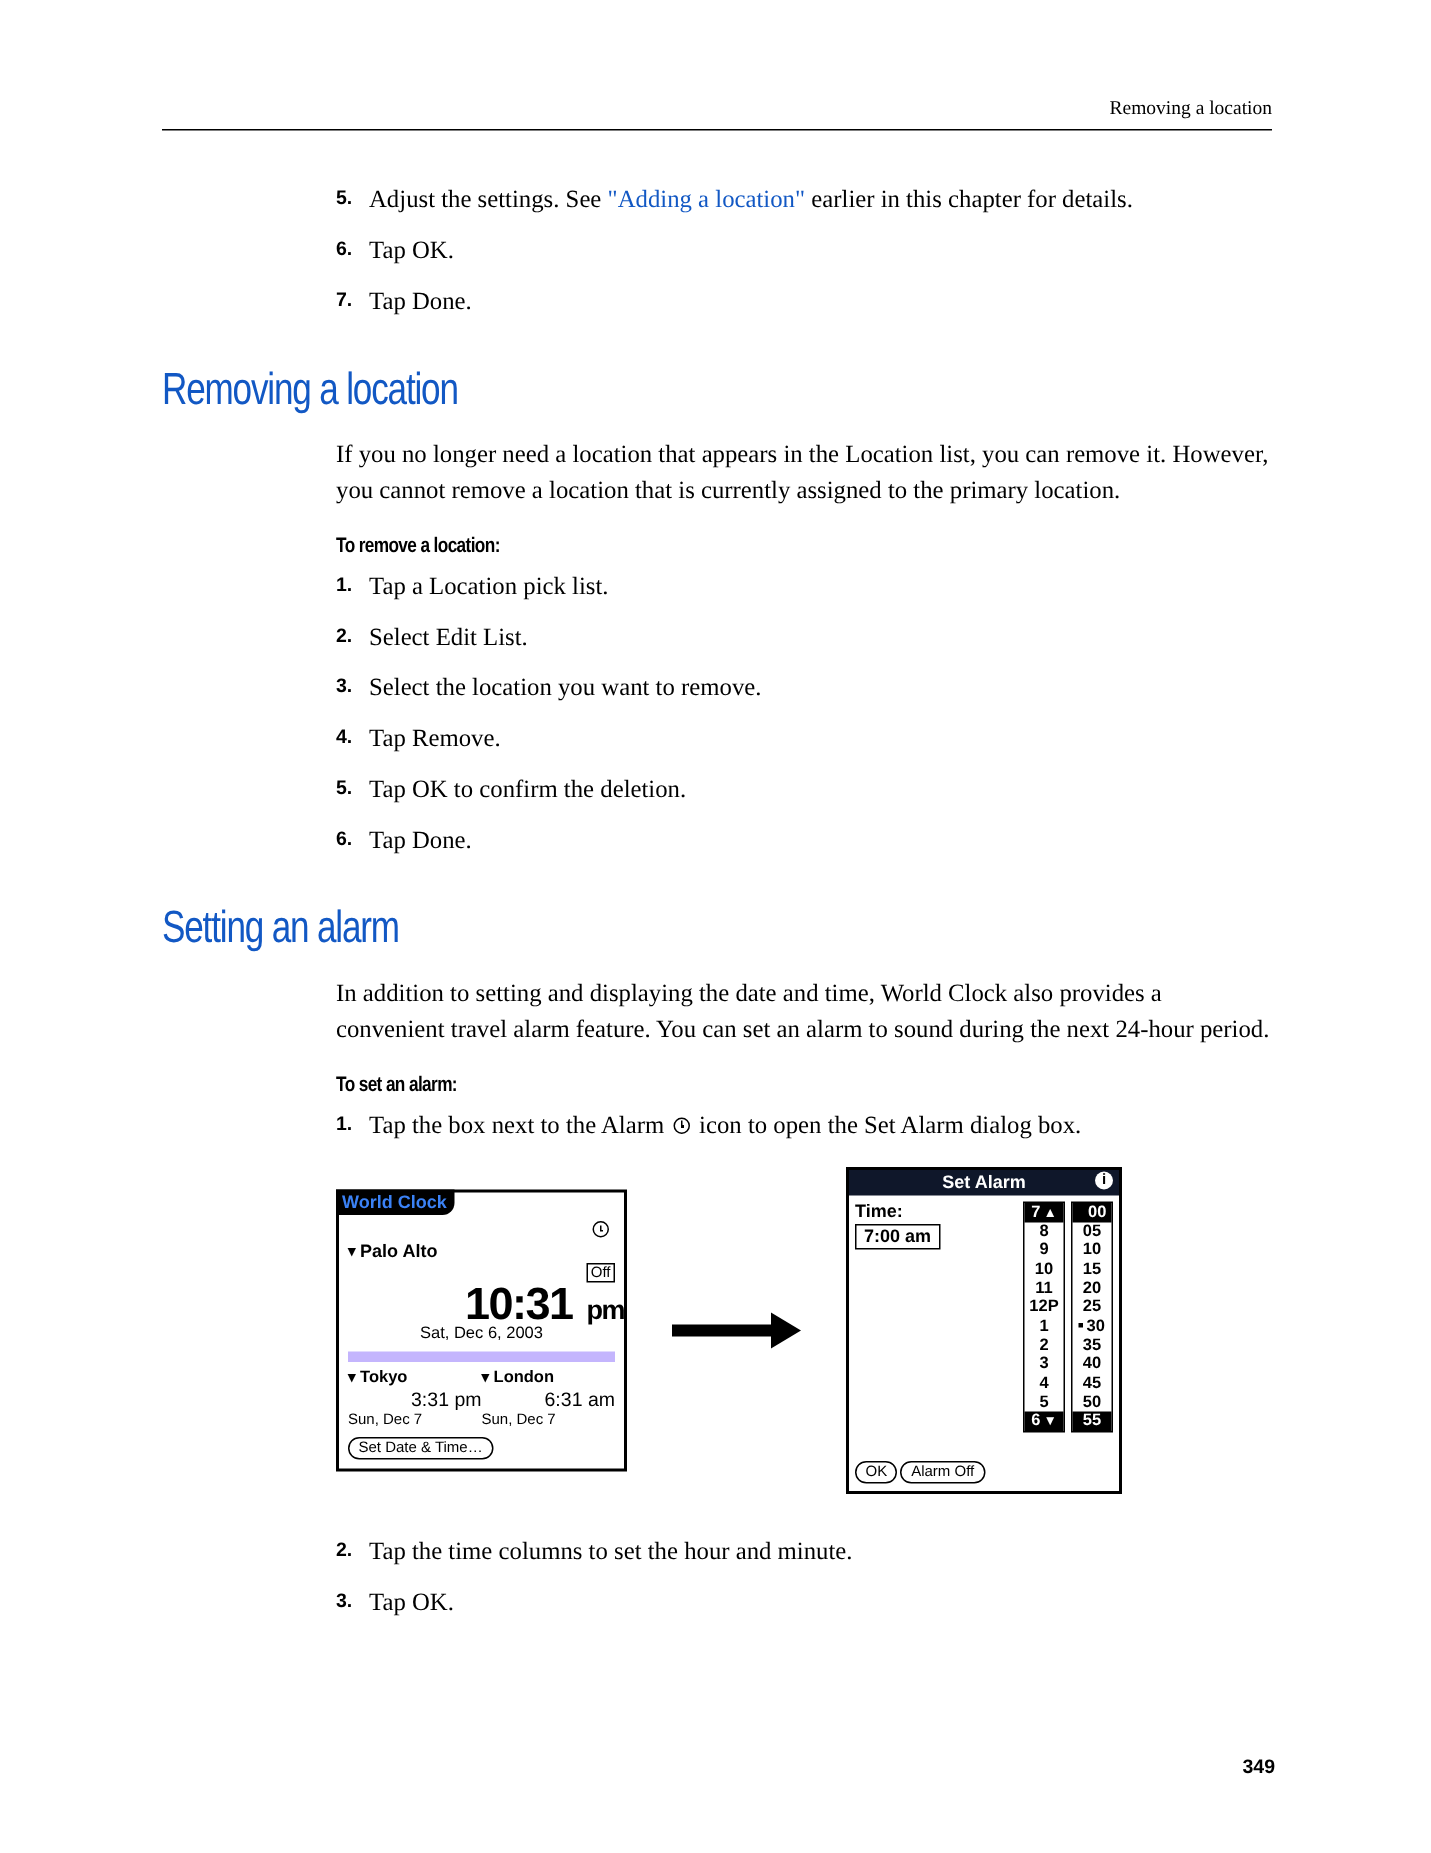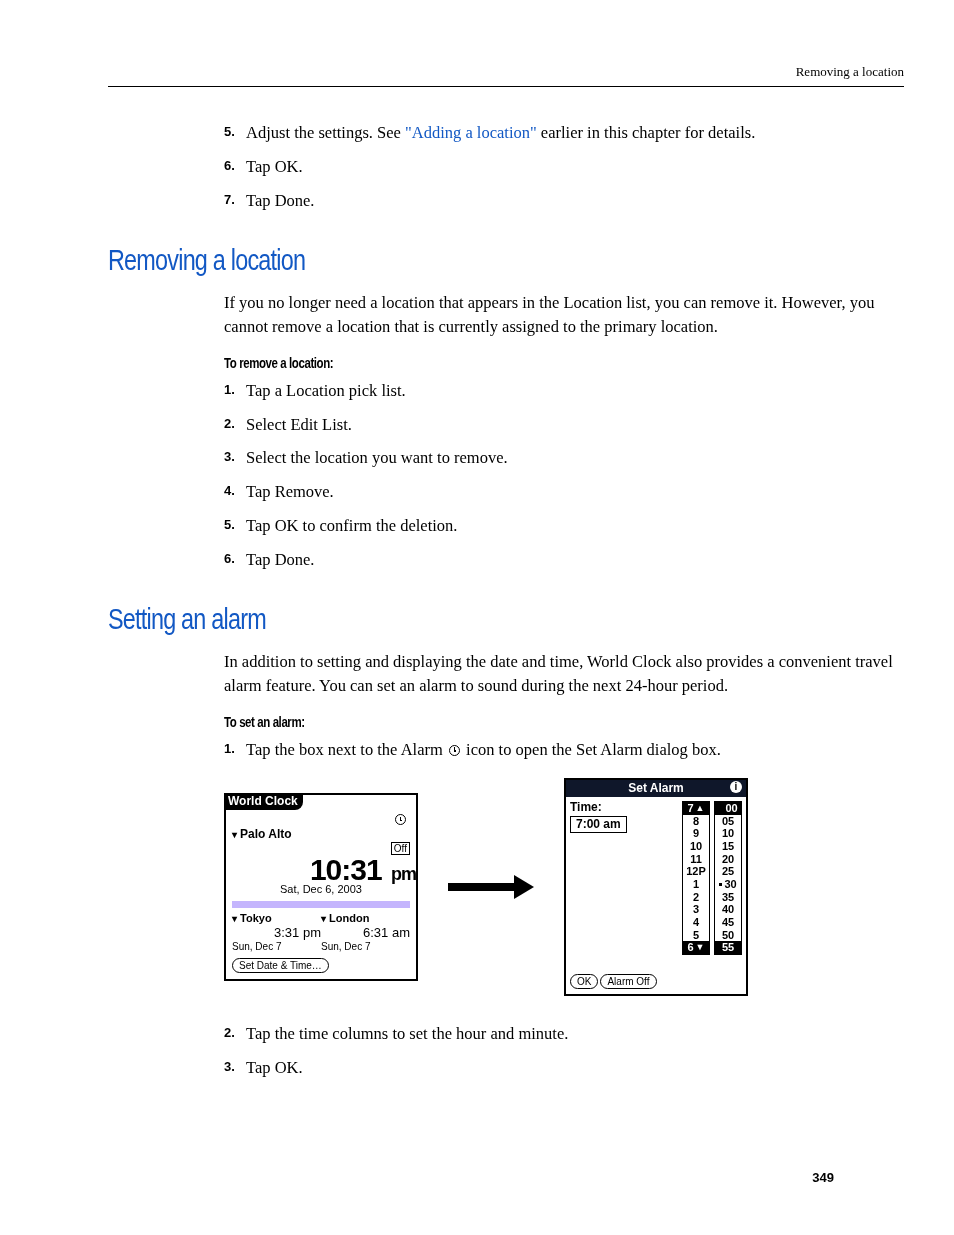--- a/index.html
+++ b/index.html
@@ -6,21 +6,21 @@
     margin: 0;
     padding: 0;
     background: #fff;
     font-family: "Palatino Linotype", "Book Antiqua", Palatino, serif;
     color: #000;
   }
   .page {
     width: 954px;
     height: 1235px;
     box-sizing: border-box;
-    padding: 64px 50px 50px 108px;
+    padding: 64px 106px 50px 108px;
     position: relative;
   }
   .running-head {
     font-size: 13px;
     text-align: right;
     padding-bottom: 6px;
     border-bottom: 1px solid #000;
     margin-bottom: 34px;
   }
   .content-indent {
@@ -109,21 +109,21 @@
   .device {
     width: 190px;
     border: 2px solid #000;
     font-family: Arial, Helvetica, sans-serif;
     font-size: 12px;
     line-height: 1.1;
     position: relative;
     background:#fff;
   }
   .device .title {
-    background:#000; color:#ffffff;
+    background:#000; color:#3b82f6;
     display:inline-block;
     padding:2px 5px 2px 4px;
     font-weight:bold;
     font-size:12px;
     margin: -2px 0 0 -2px;
     border-bottom-right-radius: 8px;
   }
   .wc-row1 {
     display:flex; justify-content:space-between; align-items:center;
     padding: 4px 6px 0 6px;
@@ -249,21 +249,21 @@
   .arrow .head {
     width:0; height:0;
     border-top:12px solid transparent;
     border-bottom:12px solid transparent;
     border-left:20px solid #000;
   }
 
   .page-num {
     position:absolute;
     bottom:50px;
-    right:120px;
+    right:104px;
     font-family: Arial, Helvetica, sans-serif;
     font-weight:bold;
     font-size:13px;
   }
 </style>
 </head>
 <body>
 
 <div class="page">
 

